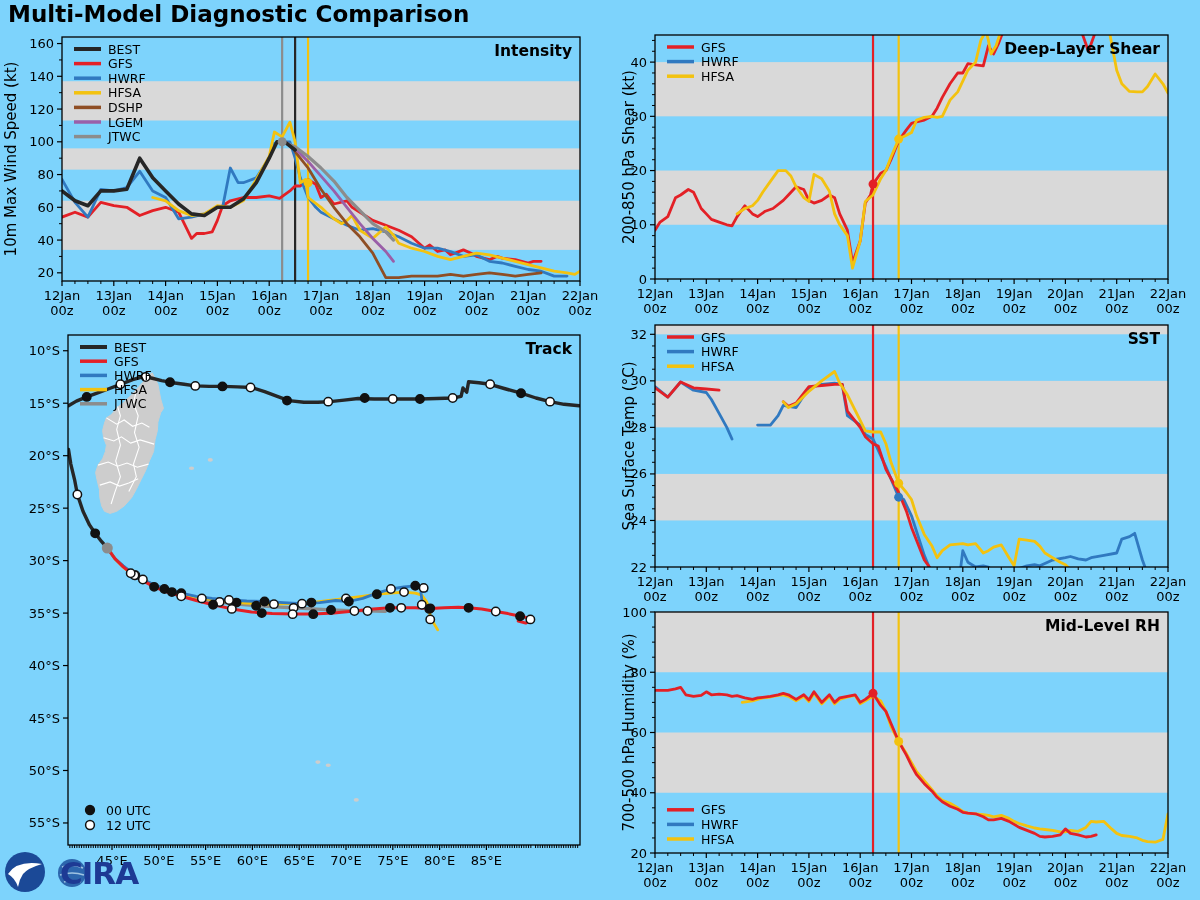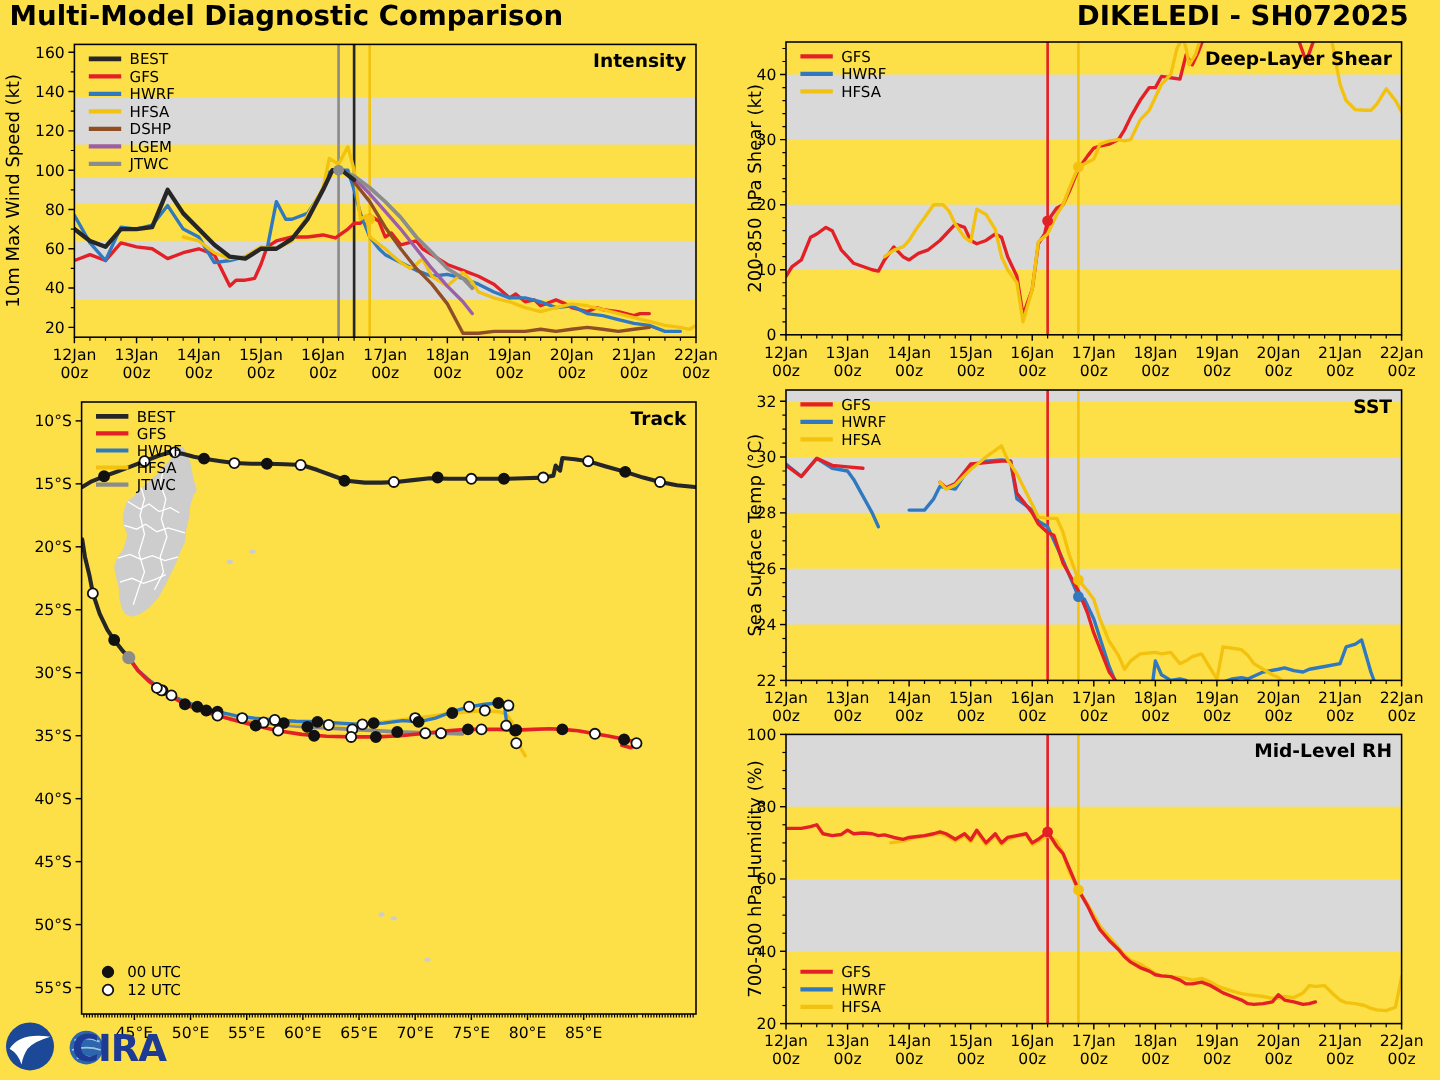--- a/index.html
+++ b/index.html
@@ -1,29 +1,28 @@
 <!DOCTYPE html>
 <html><head>
 <meta charset="utf-8">
 <style>
   html,body{margin:0;padding:0;background:#fff;}
-  .page{position:relative;width:1200px;height:900px;background:#fde047;overflow:hidden;
+  .page{position:relative;width:1200px;height:900px;background:#7dd3fc;overflow:hidden;
         font-family:"DejaVu Sans","Liberation Sans",sans-serif;}
   .title-left{position:absolute;left:8px;top:1px;font-size:23px;font-weight:bold;color:#000;}
   .title-right{position:absolute;right:26px;top:1px;font-size:23px;font-weight:bold;color:#000;}
   #charts svg{position:absolute;}
   svg text{font-family:"DejaVu Sans","Liberation Sans",sans-serif;}
   .logos{position:absolute;left:4px;top:851px;display:flex;align-items:center;gap:10px;}
 </style>
 </head>
 <body>
 
 <div class="page">
   <div class="title-left">Multi-Model Diagnostic Comparison</div>
-  <div class="title-right">DIKELEDI - SH072025</div>
   <div id="charts">
       <svg width="600" height="294" style="left: 0px; top: 30px;">
         <defs>
           <clipPath id="cp-intensity">
             <rect x="62" y="7" width="518" height="244"></rect>
           </clipPath>
         </defs>
         <rect x="62" y="170.75838926174498" width="518" height="49.12751677852347" fill="#d9d9d9"></rect>
         <rect x="62" y="118.35570469798657" width="518" height="21.288590604026837" fill="#d9d9d9"></rect>
         <rect x="62" y="51.214765100671144" width="518" height="39.30201342281879" fill="#d9d9d9"></rect>

